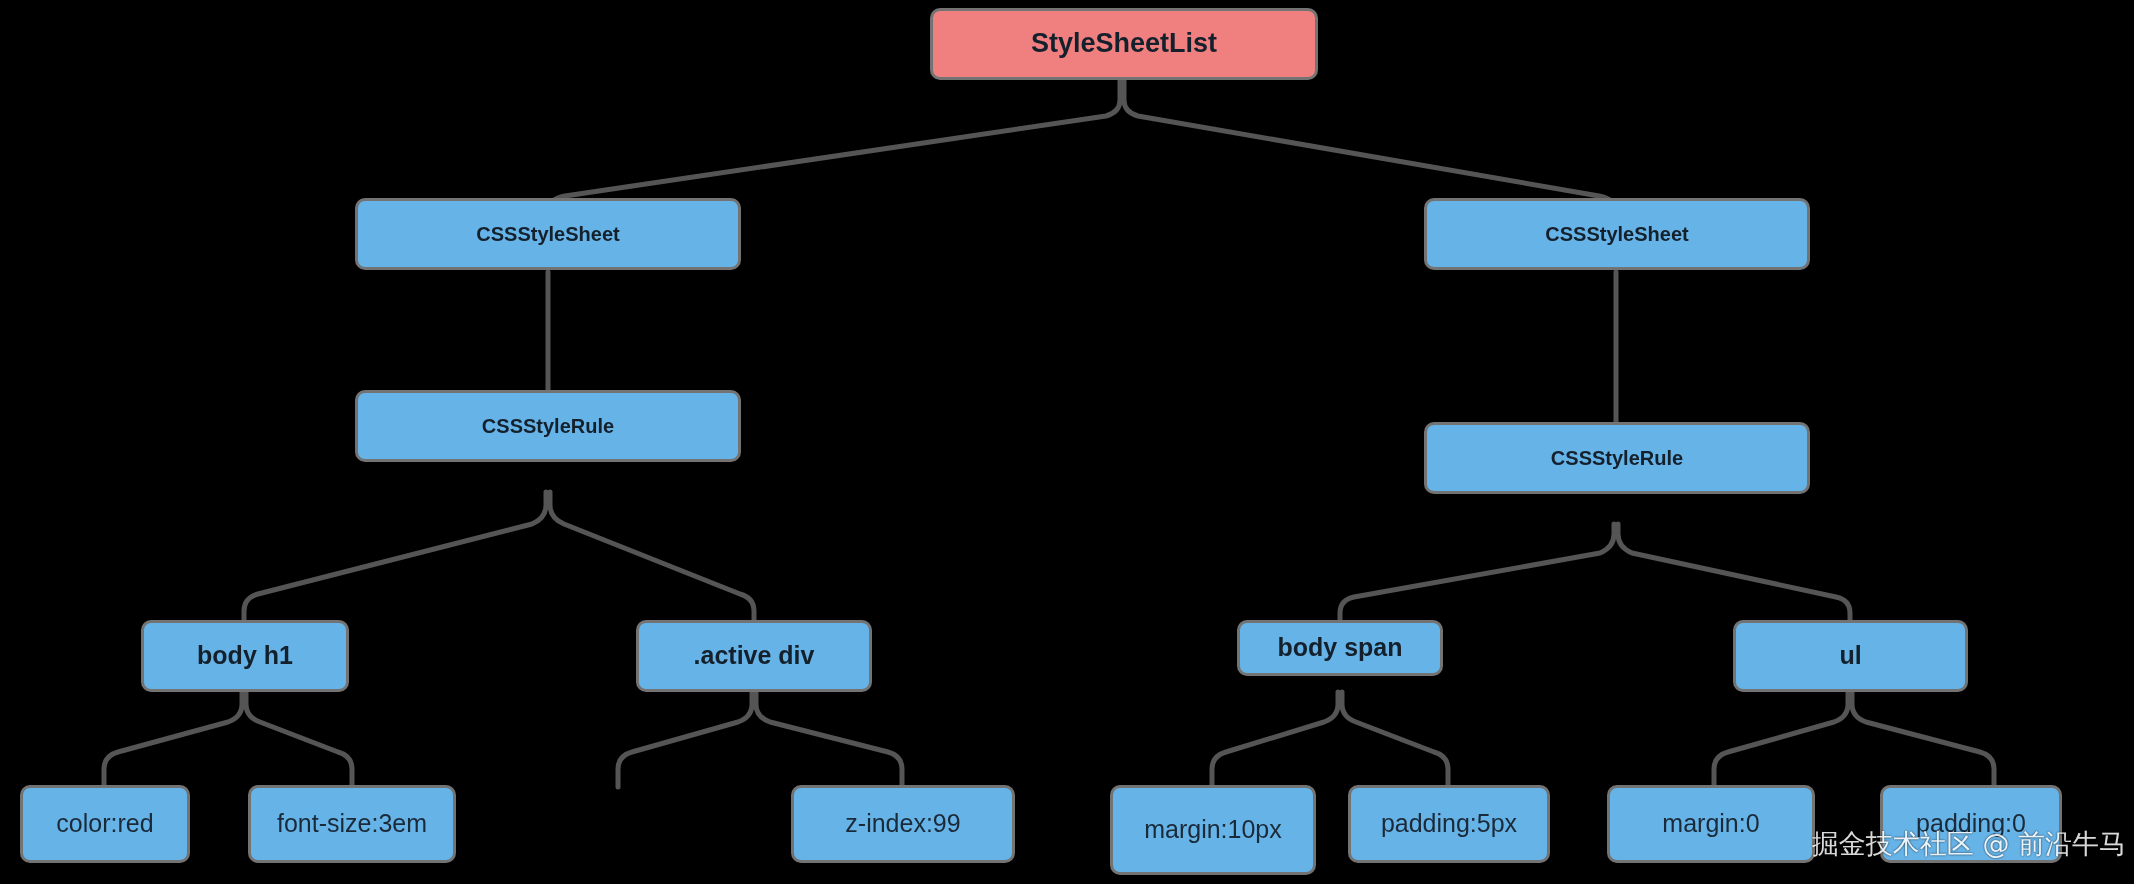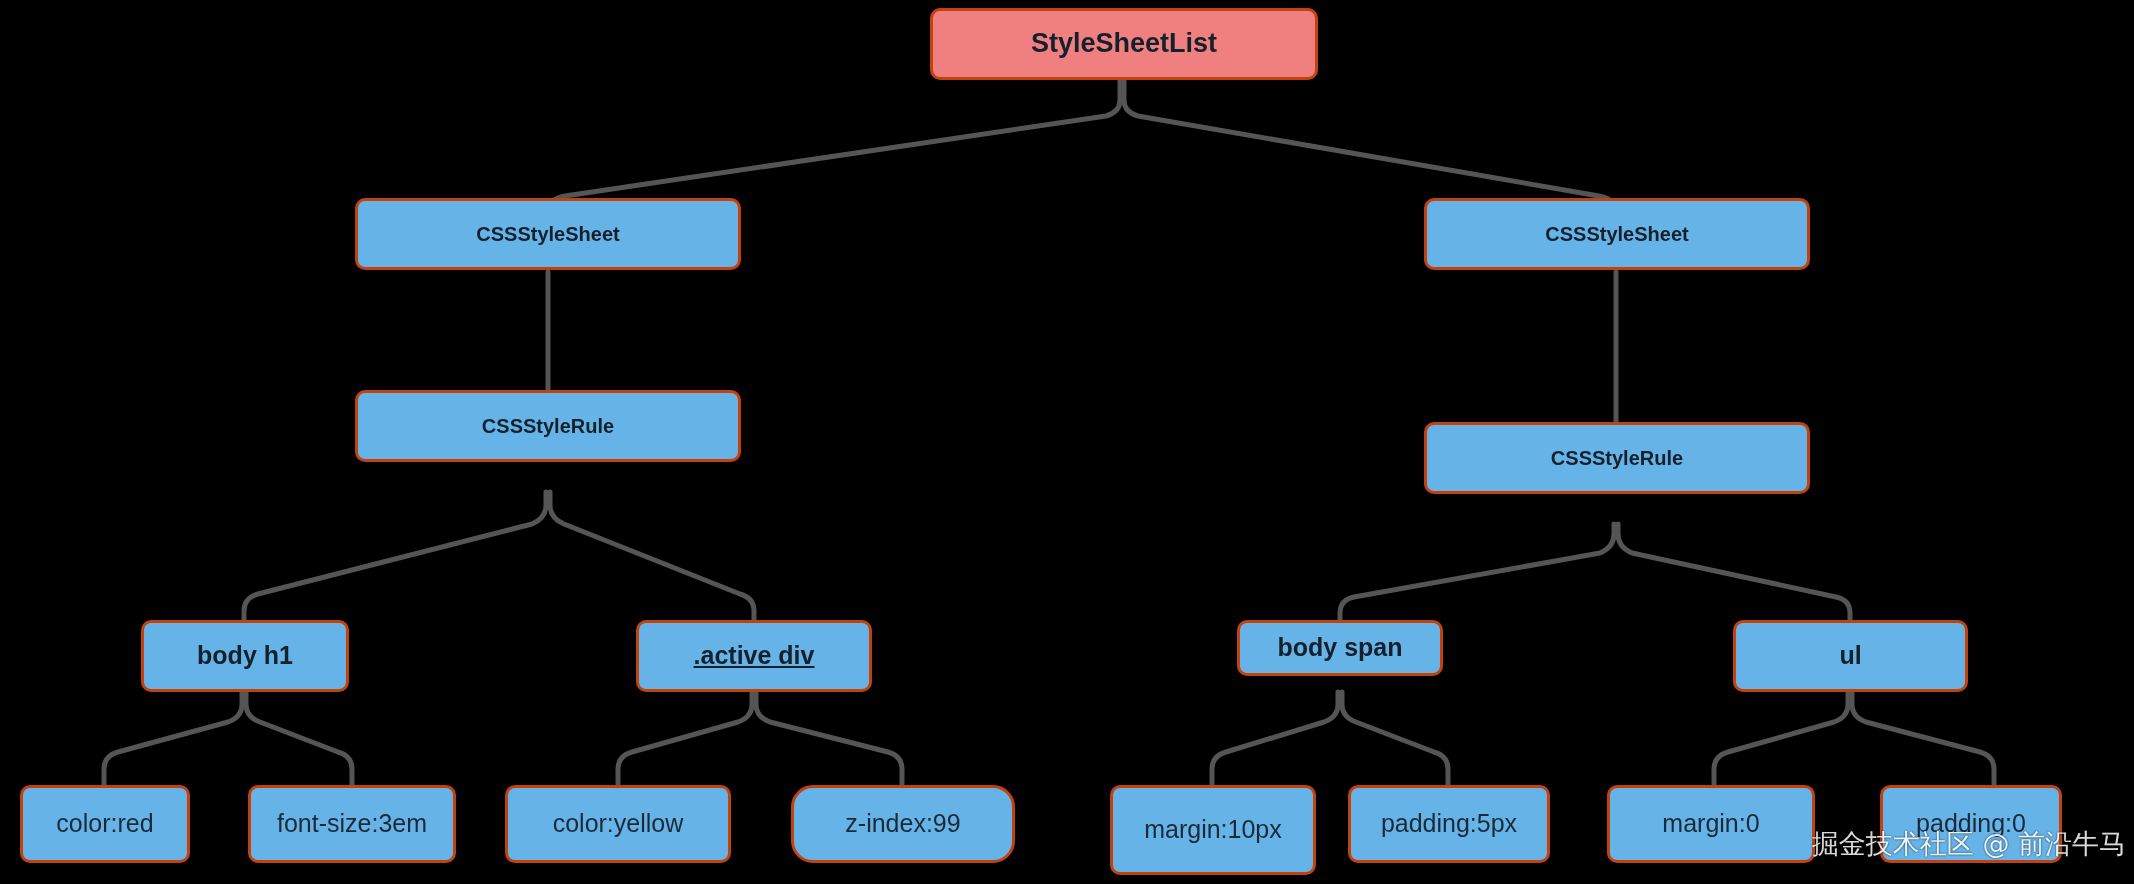--- a/index.html
+++ b/index.html
@@ -26,21 +26,21 @@
     width: 2134px;
     height: 884px;
     pointer-events: none;
   }
   .node {
     position: absolute;
     box-sizing: border-box;
     display: flex;
     align-items: center;
     justify-content: center;
-    border: 3px solid #c2410c;
+    border: 3px solid #737373;
     border-radius: 10px;
     color: #14202b;
     text-align: center;
     white-space: nowrap;
     line-height: 1.1;
   }
   .node.root {
     background: #f08080;
     font-weight: bold;
     font-size: 27px;
@@ -129,40 +129,37 @@
   <div class="node cls" style="left:355px; top:390px; width:386px; height:72px;">
     <span>CSSStyleRule</span>
   </div>
   <div class="node cls" style="left:1424px; top:422px; width:386px; height:72px;">
     <span>CSSStyleRule</span>
   </div>
 
   <div class="node sel" style="left:141px; top:620px; width:208px; height:72px;">
     <span>body h1</span>
   </div>
-  <div class="node sel" style="left:636px; top:620px; width:236px; height:72px;text-decoration:underline;">
+  <div class="node sel" style="left:636px; top:620px; width:236px; height:72px;">
     <span>.active div</span>
   </div>
   <div class="node sel" style="left:1237px; top:620px; width:206px; height:56px;">
     <span>body span</span>
   </div>
   <div class="node decl" style="left:20px; top:785px; width:170px; height:78px;">
     <span>color:red</span>
   </div>
 
   <div class="node sel" style="left:1733px; top:620px; width:235px; height:72px;">
     <span>ul</span>
   </div>
   <div class="node decl" style="left:248px; top:785px; width:208px; height:78px;">
     <span>font-size:3em</span>
   </div>
-  <div class="node decl" style="left:505px; top:785px; width:226px; height:78px;">
-    <span>color:yellow</span>
-  </div>
-  <div class="node decl" style="left:791px; top:785px; width:224px; height:78px;border-radius:22px;">
+  <div class="node decl" style="left:791px; top:785px; width:224px; height:78px;">
     <span>z-index:99</span>
   </div>
   <div class="node decl" style="left:1110px; top:785px; width:206px; height:90px;">
     <span>margin:10px</span>
   </div>
   <div class="node decl" style="left:1348px; top:785px; width:202px; height:78px;">
     <span>padding:5px</span>
   </div>
   <div class="node decl" style="left:1607px; top:785px; width:208px; height:78px;">
     <span>margin:0</span>

